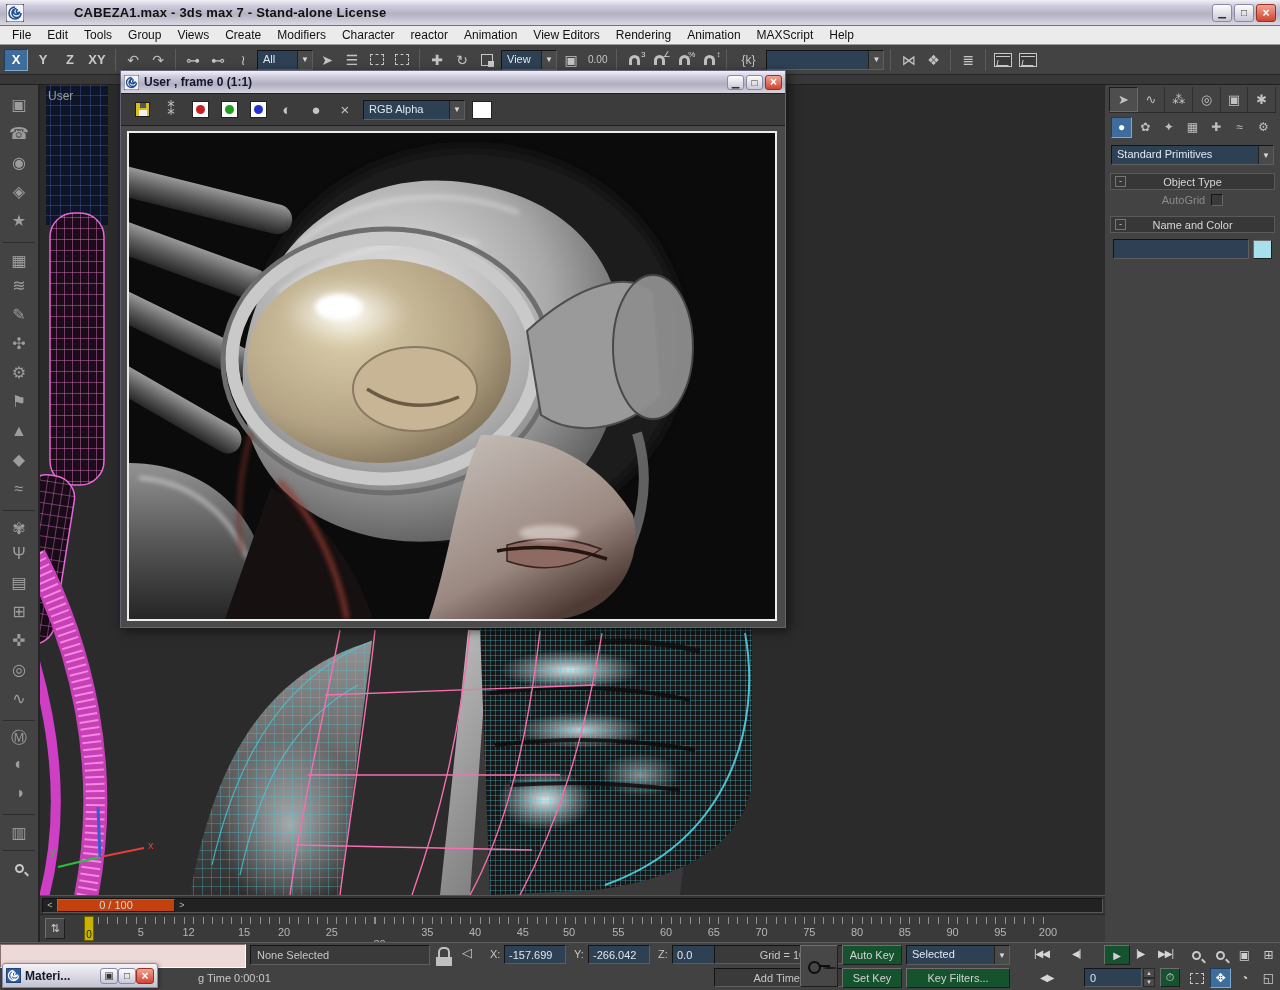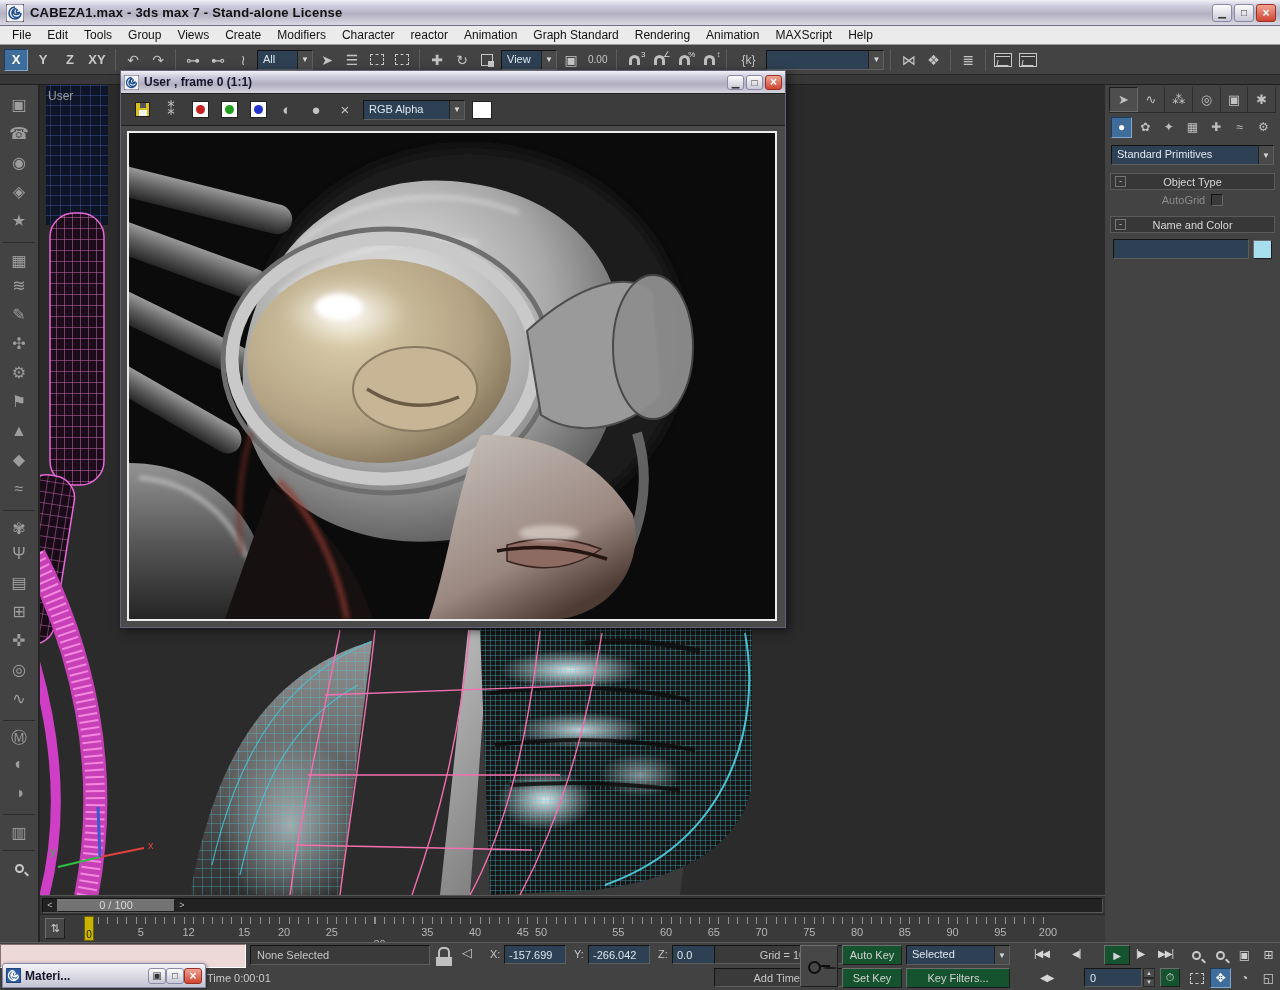--- a/index.html
+++ b/index.html
@@ -5,21 +5,21 @@
   * { margin:0; padding:0; box-sizing:border-box; }
   html,body { width:1280px; height:990px; overflow:hidden; background:#2b2b2b;
     font-family:"Liberation Sans","DejaVu Sans",sans-serif; }
   #app { position:relative; width:1280px; height:990px; background:#434343; }
 
   
   #titlebar { position:absolute; left:0; top:0; width:1280px; height:26px;
     background:linear-gradient(180deg,#f2f1f6 0%,#cfcede 22%,#b3b1c2 55%,#d9d8e2 100%);
     display:flex; align-items:center; padding:0 4px; border-bottom:1px solid #6f6f8a; }
   .app-icon { width:18px; height:18px; margin:0 6px 0 2px; flex:0 0 auto; }
-  #titlebar .title { font-size:13px; font-weight:bold; color:#111; letter-spacing:.2px; }
+  #titlebar .title { font-size:13px; font-weight:bold; color:#111; letter-spacing:.2px;margin-left:44px; }
   .winbtns { margin-left:auto; display:flex; gap:2px; }
   .wbtn { width:20px; height:18px; border-radius:3px; border:1px solid #8a8aa6;
     background:linear-gradient(180deg,#fdfdfd,#c9c8d6); color:#333; font-size:10px;
     display:flex; align-items:center; justify-content:center; font-weight:bold; }
   .wbtn.close { background:linear-gradient(180deg,#f0a494,#cf4433); color:#fff; border-color:#9c3020; font-size:12px; }
 
   #menubar { position:absolute; left:0; top:26px; width:1280px; height:19px;
     background:#ebebeb; border-bottom:1px solid #9a9a9a; display:flex; align-items:center; padding-left:4px; }
   .menu-item { font-size:12px; color:#111; padding:1px 8px; white-space:nowrap; }
 
@@ -103,21 +103,21 @@
   #rw-toolbar { height:33px; background:#3c3c3c; border-top:1px solid #1f1f1f; border-bottom:1px solid #1f1f1f;
     display:flex; align-items:center; gap:7px; padding:0 10px; }
   #rw-toolbar .tb-icon { font-size:15px; }
   #rw-imgwrap { margin:5px 6px; border:2px solid #ececec; background:#0c0c0c; width:650px; height:490px; }
 
   
   #timeslider { position:absolute; left:40px; top:895px; width:1065px; height:19px; background:#353535;
     border-top:1px solid #555; display:flex; align-items:center; padding:0 2px; }
   #ts-track { position:relative; flex:1; height:15px; background:#222; border:1px solid; border-color:#101010 #565656 #565656 #101010; display:flex; align-items:stretch; }
   .ts-arrow { width:14px; display:flex; align-items:center; justify-content:center; color:#bdbdbd; font-size:9px; }
-  #ts-grip { width:118px; background:#737373; border:1px solid; border-color:#777 #1c1c1c #1c1c1c #777;
+  #ts-grip { width:118px; background:#c2410c; border:1px solid; border-color:#777 #1c1c1c #1c1c1c #777;
     color:#d6d6d6; font-size:11px; display:flex; align-items:center; justify-content:center;text-align:center; }
   #trackbar { position:absolute; left:40px; top:914px; width:1065px; height:28px; background:#3a3a3a; border-top:1px solid #262626; }
   #tb-curvebtn { position:absolute; left:5px; top:3px; width:20px; height:21px; background:#474747;
     border:1px solid; border-color:#6e6e6e #1e1e1e #1e1e1e #6e6e6e; color:#cfcfcf; font-size:11px;
     display:flex; align-items:center; justify-content:center; }
   #tb-ticks { position:absolute; left:48px; top:2px; width:962px; height:7px;
     background:repeating-linear-gradient(90deg,#909090 0,#909090 1px,transparent 1px,transparent 9.55px); }
   .tb-num { position:absolute; top:11px; transform:translateX(-50%); font-size:11px; color:#b5b5b5; }
   #tb-marker { position:absolute; left:44px; top:1px; width:10px; height:25px; background:#c8b400;
     border:1px solid #6e6200; color:#221d00; font-size:10px; display:flex; align-items:flex-end; justify-content:center; }
@@ -151,21 +151,21 @@
   .pb { font-size:10px; letter-spacing:-1px; color:#d6d6d6; top:5px; position:absolute; }
   #play-btn { left:1104px; top:2px; width:26px; height:20px; font-size:10px; }
   #frame-field { left:1084px; top:25px; width:58px; height:19px; padding:3px 5px; }
   #spinner { left:1143px; top:25px; width:12px; height:19px; display:flex; flex-direction:column; }
   #spinner span { flex:1; font-size:6px; color:#cfcfcf; display:flex; align-items:center; justify-content:center; background:#4a4a4a; border:1px solid #2a2a2a; }
   #timecfg-btn { left:1160px; top:25px; width:20px; height:19px; font-size:11px; }
   .nav { width:21px; height:20px; position:absolute; display:flex; align-items:center; justify-content:center; color:#cfcfcf; font-size:12px; }
   .nav.active { background:#3e6d9c; color:#fff; border:1px solid; border-color:#1e3c5c #7fa8cc #7fa8cc #1e3c5c; }
 
   
-  #matwin { position:absolute; left:2px; top:963px; width:204px; height:25px; z-index:20;
+  #matwin { position:absolute; left:2px; top:963px; width:156px; height:25px; z-index:20;
     background:linear-gradient(180deg,#f4f3f7,#c4c3d2); border:1px solid #8888a8; border-radius:3px 3px 0 0;
     display:flex; align-items:center; padding:4px 3px; box-shadow:1px 1px 4px rgba(0,0,0,.4); }
   #matwin .title { font-size:12px; font-weight:bold; color:#15152a; margin:0 4px; flex:1; white-space:nowrap; overflow:hidden; }
   #matwin .wbtn { width:18px; height:16px; }
   #prompt-text { left:198px; top:29px; color:#c9c9c9; }
 </style>
 </head>
 <body>
 
 <div id="app">
@@ -187,21 +187,21 @@
       <span class="menu-item">File</span>
       <span class="menu-item">Edit</span>
       <span class="menu-item">Tools</span>
       <span class="menu-item">Group</span>
       <span class="menu-item">Views</span>
       <span class="menu-item">Create</span>
       <span class="menu-item">Modifiers</span>
       <span class="menu-item">Character</span>
       <span class="menu-item">reactor</span>
       <span class="menu-item">Animation</span>
-      <span class="menu-item">Graph Standard</span>
+      <span class="menu-item">View Editors</span>
       <span class="menu-item">Rendering</span>
       <span class="menu-item">Animation</span>
       <span class="menu-item">MAXScript</span>
       <span class="menu-item">Help</span>
     </div>
 
   <div id="maintoolbar">
       <div class="axisbtn active">X</div>
       <div class="axisbtn">Y</div>
       <div class="axisbtn">Z</div>
@@ -577,21 +577,21 @@
     <div id="tb-nums"></div>
   <span class="tb-num" style="left: 100.75px;">5</span>
       <span class="tb-num" style="left: 148.5px;">12</span>
       <span class="tb-num" style="left: 204px;">15</span>
       <span class="tb-num" style="left: 244px;">20</span>
       <span class="tb-num" style="left: 291.75px;">25</span>
       <span class="tb-num" style="left: 339.5px; margin-top: 12px;">30</span>
       <span class="tb-num" style="left: 387.25px;">35</span>
       <span class="tb-num" style="left: 435px;">40</span>
       <span class="tb-num" style="left: 482.75px;">45</span>
-      <span class="tb-num" style="left: 501px;">50</span>
+      <span class="tb-num" style="left: 529px;">50</span>
       <span class="tb-num" style="left: 578.25px;">55</span>
       <span class="tb-num" style="left: 626px;">60</span>
       <span class="tb-num" style="left: 673.75px;">65</span>
       <span class="tb-num" style="left: 721.5px;">70</span>
       <span class="tb-num" style="left: 769.25px;">75</span>
       <span class="tb-num" style="left: 817px;">80</span>
       <span class="tb-num" style="left: 864.75px;">85</span>
       <span class="tb-num" style="left: 912.5px;">90</span>
       <span class="tb-num" style="left: 960.25px;">95</span>
       <span class="tb-num" style="left: 1008px;">200</span>

